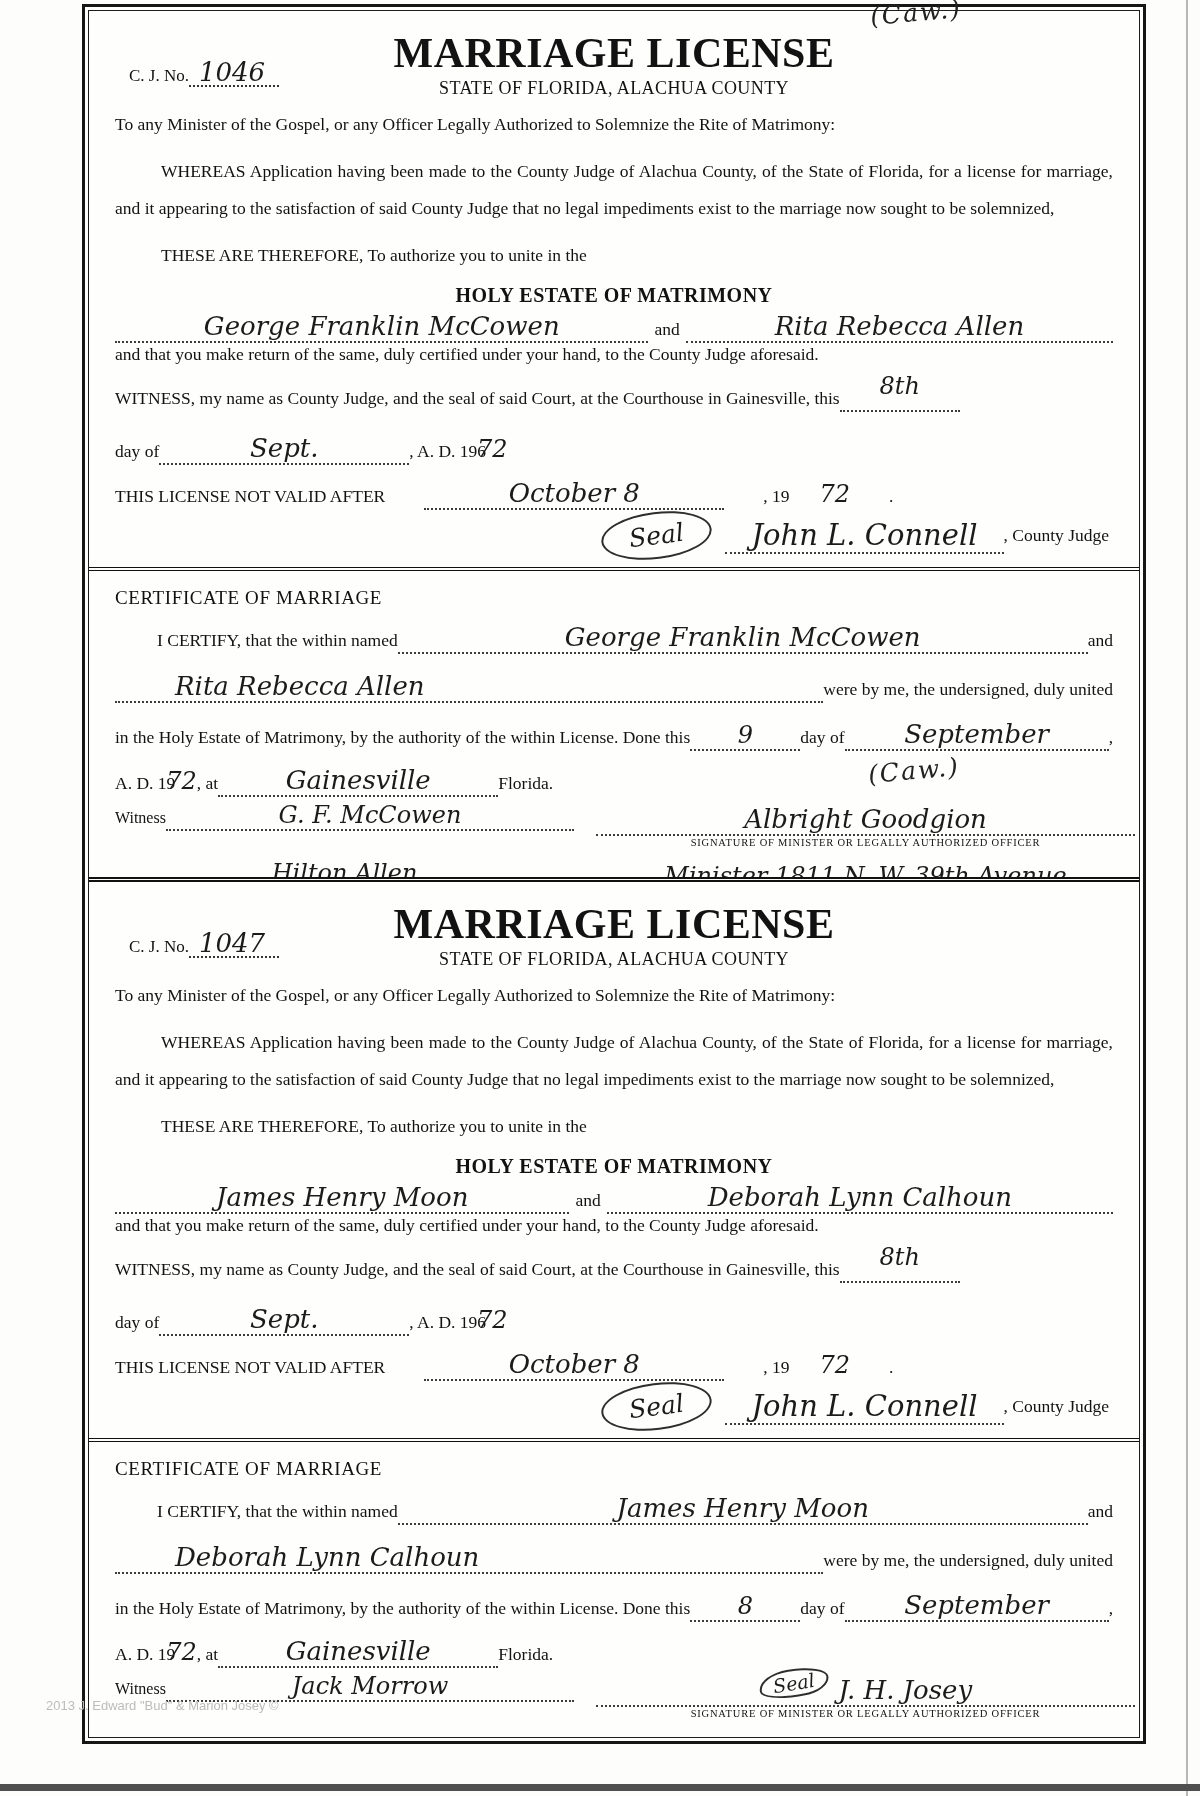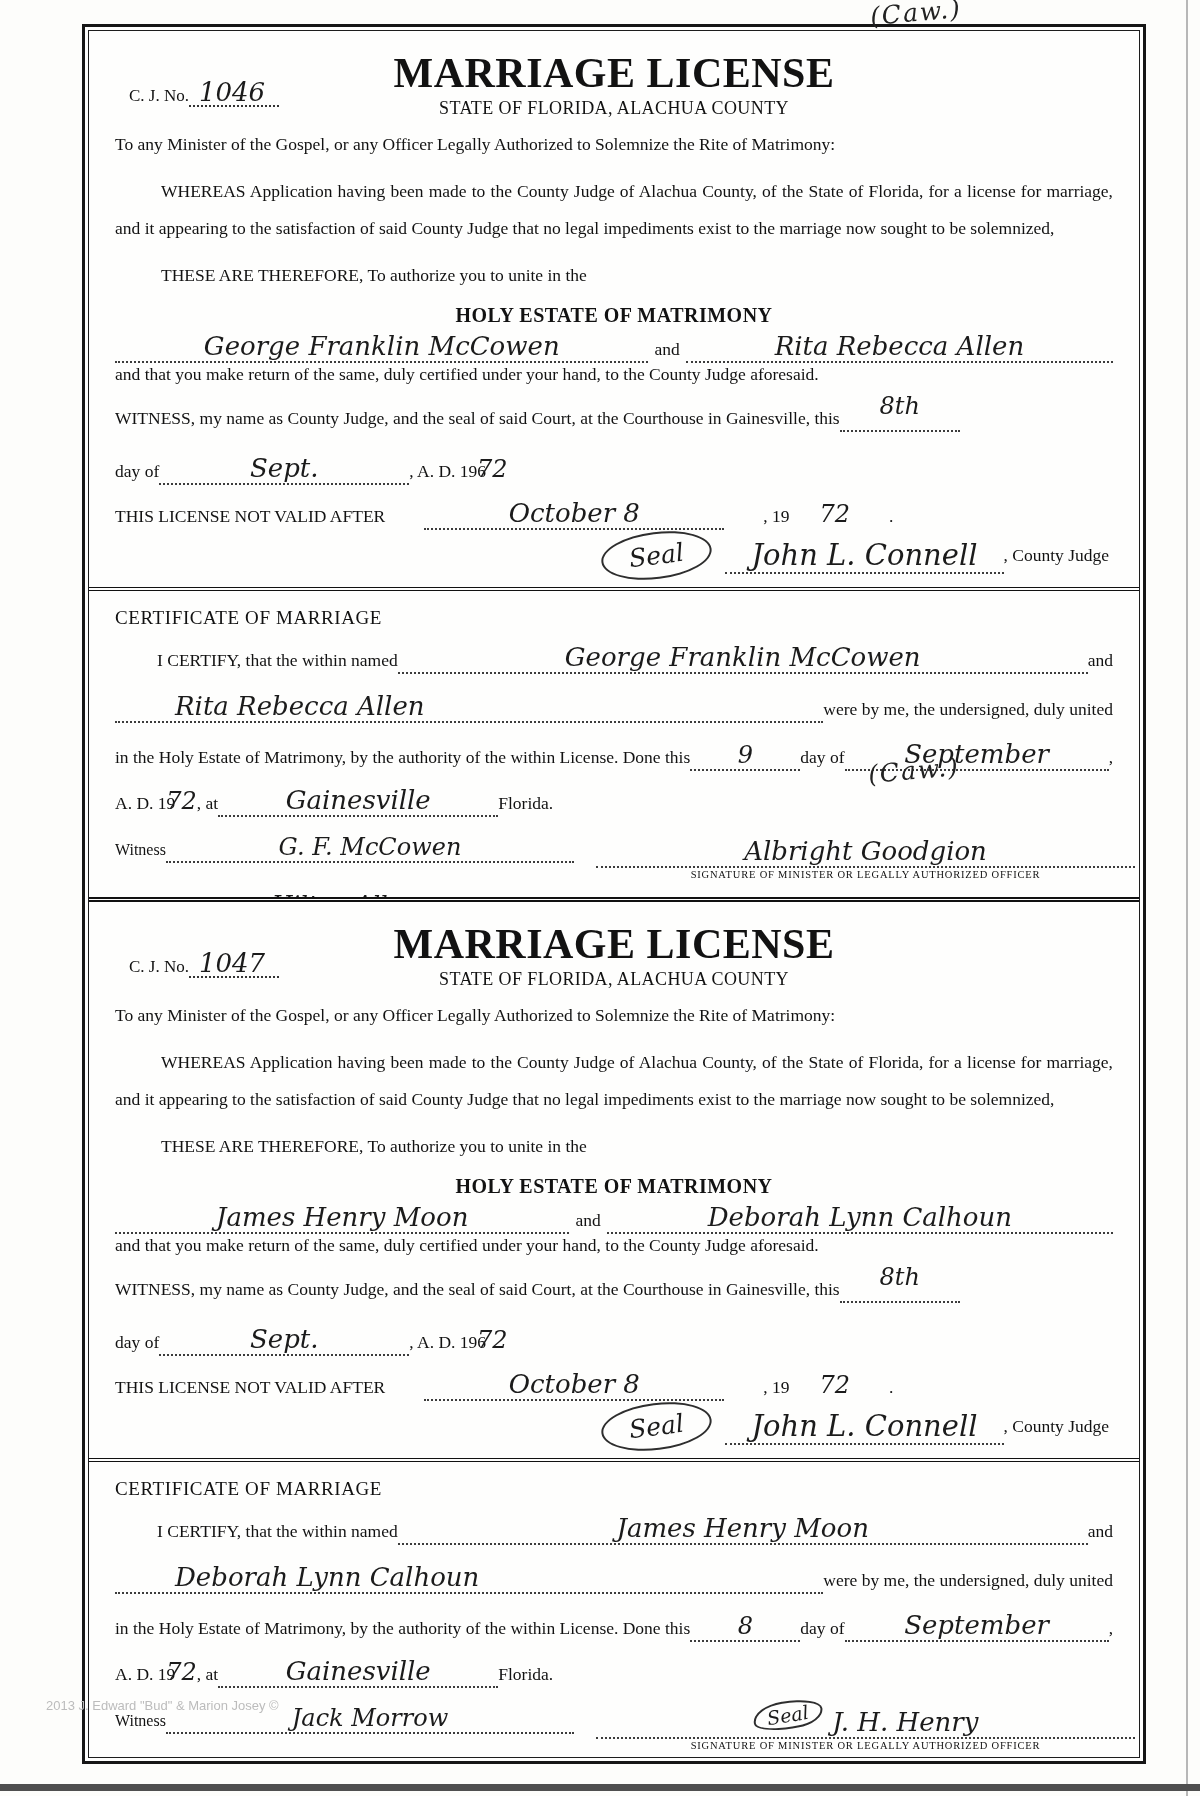--- a/index.html
+++ b/index.html
@@ -21,21 +21,21 @@
   }
 
   
   .annot { position:absolute; z-index:6; font-family:"DejaVu Serif", serif; font-style:italic;
            font-size:25px; color:#222; transform:rotate(-5deg); letter-spacing:2px; }
   .annot-1 { top:-2px; right:238px; }
   .annot-2 { top:756px; right:240px; }
 
   
   .doc-outer {
-    position:absolute; left:82px; top:24px; width:1064px; height:1740px;
+    position:absolute; left:82px; top:4px; width:1064px; height:1740px;
     border:3px solid #161616; padding:3px; box-sizing:border-box; background:#fefefd;
   }
   .doc {
     border:1px solid #1d1d1d; height:100%; box-sizing:border-box;
     display:flex; flex-direction:column; overflow:hidden;
   }
   .block { position:relative; padding:20px 26px 0 26px; box-sizing:border-box; }
   .block-1 { height:866px; overflow:hidden; }
   .block-2 { flex:1; overflow:hidden; }
   .block-divider { border-top:5px double #111; margin:0; }
@@ -91,21 +91,21 @@
   .sect-divider { border-top:4px double #111; margin:8px -26px 0 -26px; }
 
   .cert-heading { margin-top:16px; font-size:19px; letter-spacing:0.6px; }
   .certify-row { margin-top:13px; }
   .indent { padding-left:42px; }
   .bride-row { margin-top:17px; }
   .authority-row { margin-top:16px; }
   .ad-row { margin-top:14px; }
 
   
-  .cols { display:grid; grid-template-columns:46% 54%; column-gap:18px; margin-top:16px;gap:22px; }
+  .cols { display:grid; grid-template-columns:46% 54%; column-gap:18px; margin-top:4px;gap:22px; }
   .lrow { display:flex; align-items:baseline; margin-bottom:0; }
   .lrow-1, .lrow-2 { margin-bottom:28px; }
   .rcell { margin-bottom:9px; }
   .sigline { border-bottom:2px dotted #3c3c3c; display:flex; align-items:flex-end; justify-content:center; min-height:33px; }
   .caption { position:relative; font-size:10.5px; letter-spacing:0.8px; text-align:center; margin-top:1px; }
 </style>
 </head>
 <body>
 
 <div class="page">
@@ -303,21 +303,21 @@
           <div class="lrow lrow-1">
             <span>Witness</span>
             <span class="fill grow"><span class="hw hw-mid">Jack Morrow</span></span>
           </div>
 
         </div>
         <div>
           <div class="rcell">
             <div class="sigline">
                   <span class="hw seal-scribble">Seal</span>
-                  <span class="hw hw-name">J. H. Henry</span>
+                  <span class="hw hw-name">J. H. Josey</span>
                 </div>
             <div class="caption">SIGNATURE OF MINISTER OR LEGALLY AUTHORIZED OFFICER</div>
           </div>
 
         </div>
       </div>
     </section>
 
   </div>
   </div>

